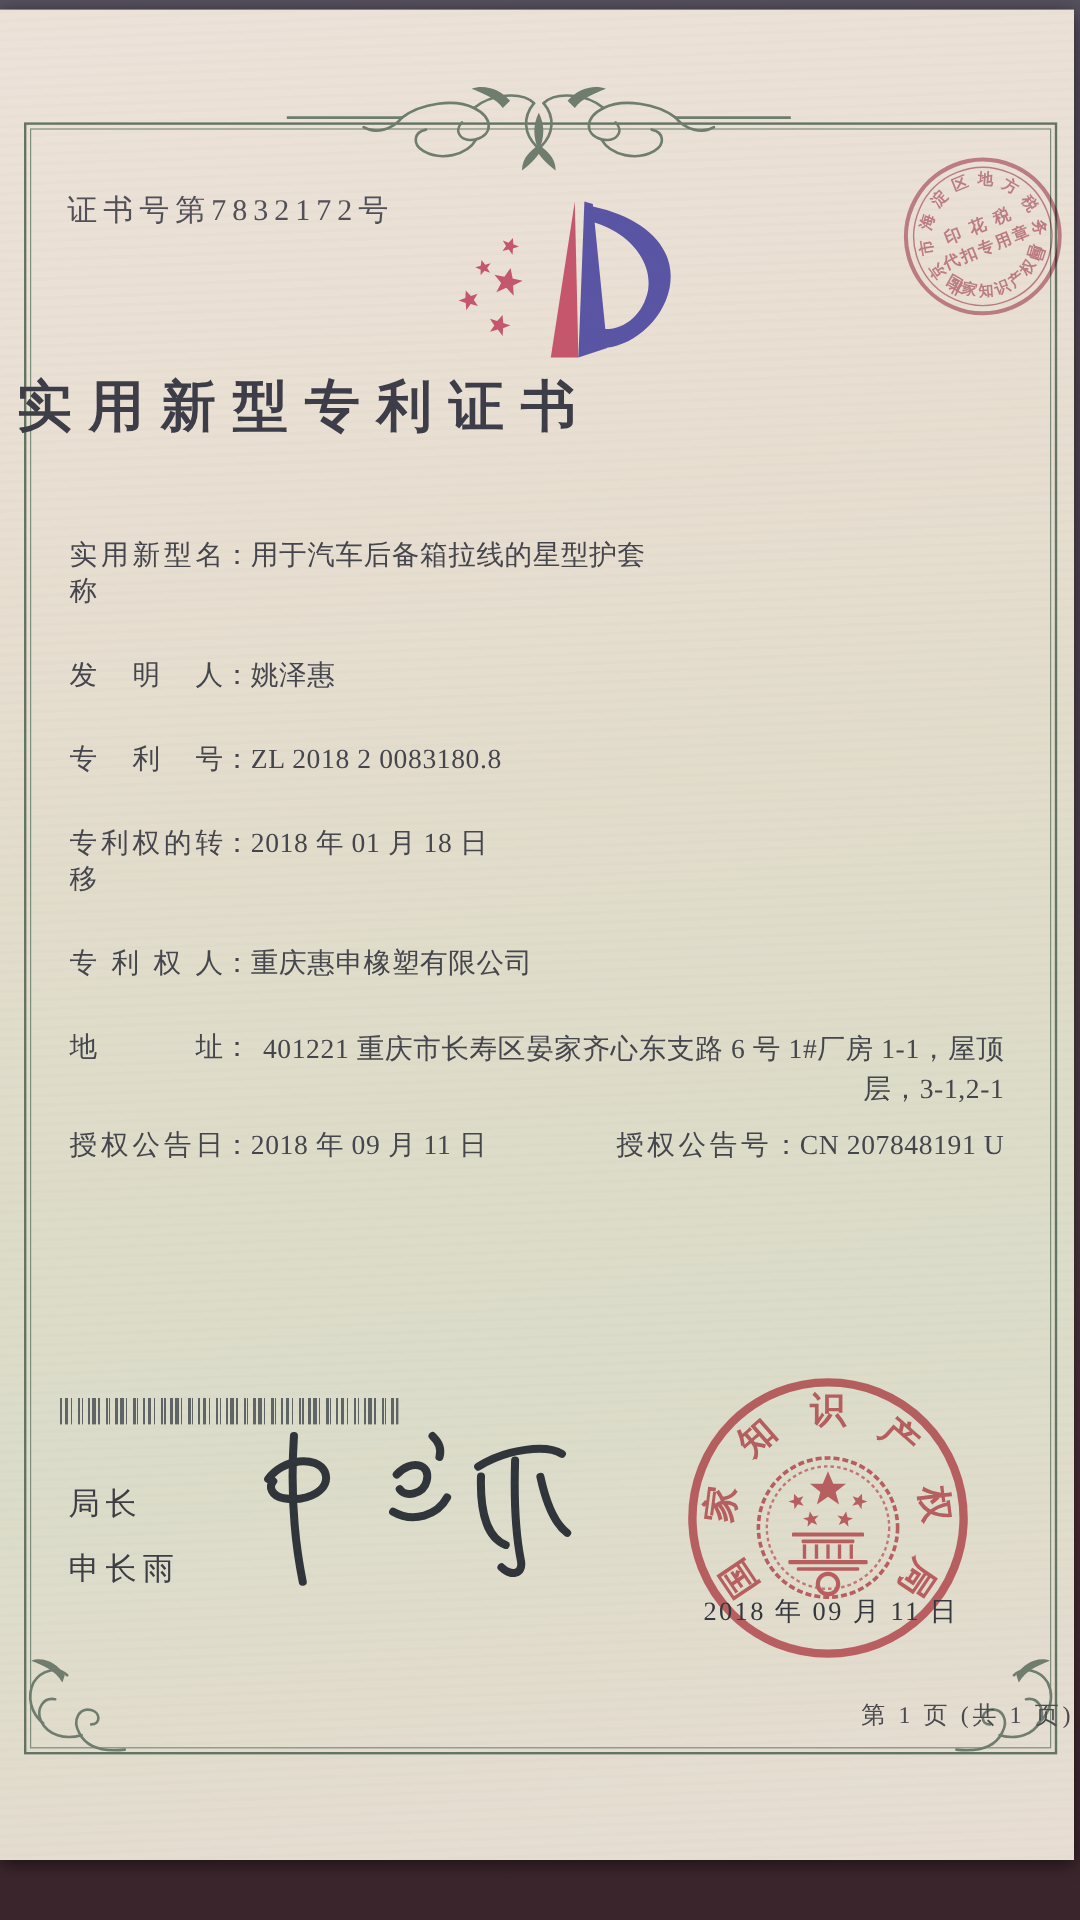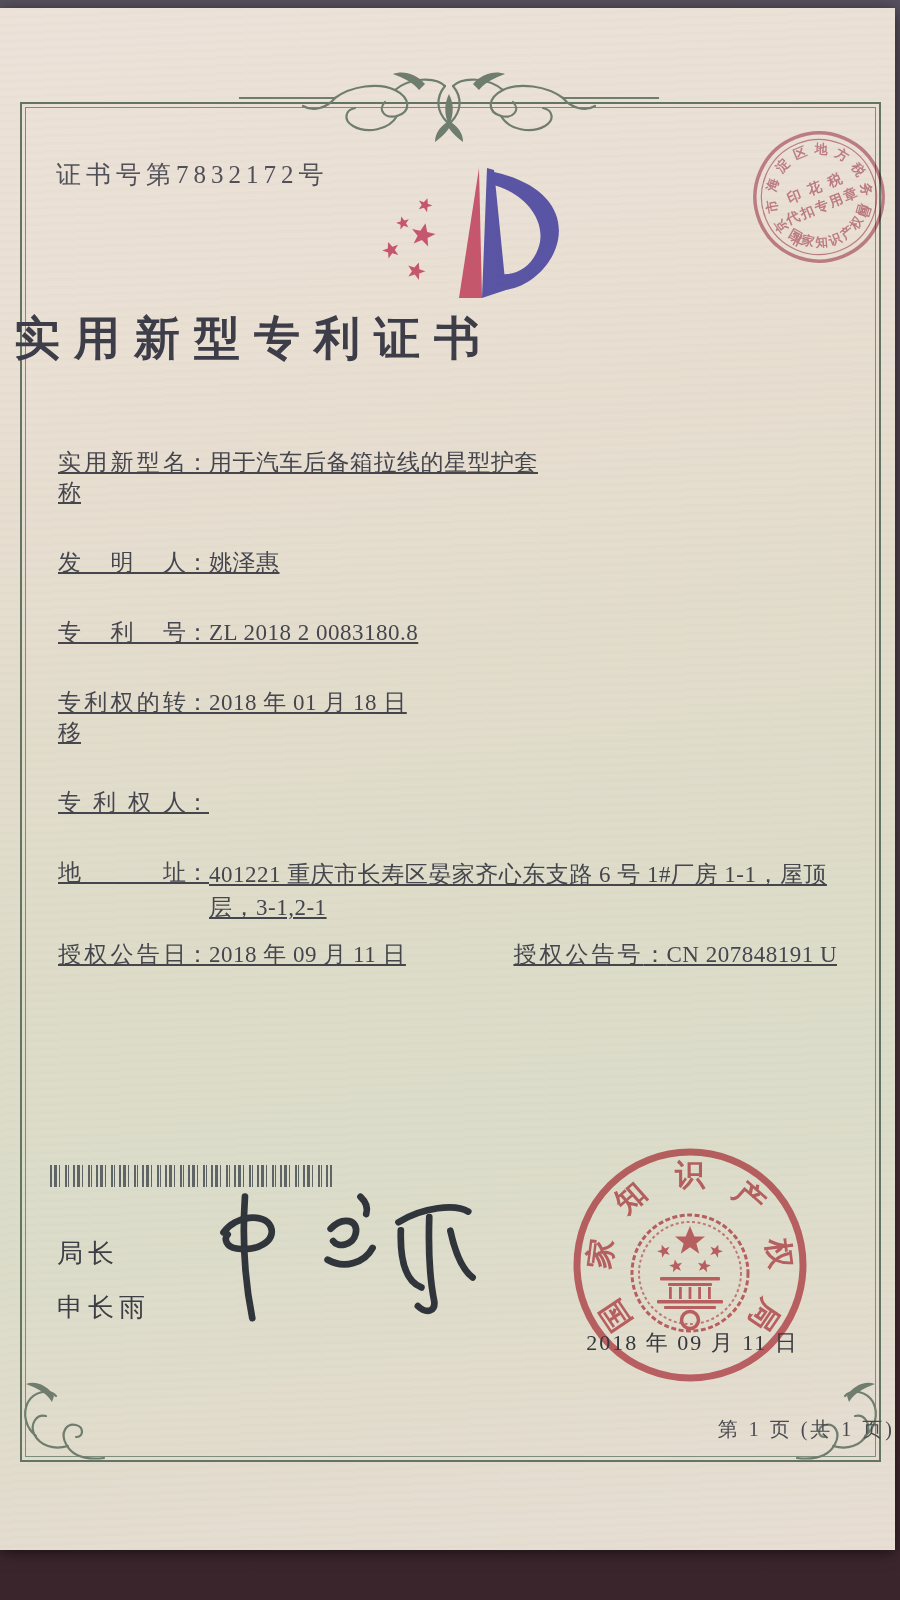--- a/index.html
+++ b/index.html
@@ -18,26 +18,26 @@
   .corner{position:absolute;width:92px;height:92px;bottom:80px;}
   .corner.l{left:14px;} .corner.r{right:8px;transform:scaleX(-1);}
   svg text{font-family:"Liberation Sans","DejaVu Sans",sans-serif;}
   
   .certno{position:absolute;left:56px;top:150px;font-size:25px;letter-spacing:5px;color:#514f58;}
   .logo{position:absolute;left:362px;top:150px;width:230px;height:150px;}
   .title{position:absolute;left:0;right:0;top:300px;text-align:left;font-size:46px;font-weight:600;
          letter-spacing:14px;text-indent:14px;color:#3d3d49;}
   
   .fields{position:absolute;left:58px;right:58px;top:440px;color:#45454d;font-size:23px;}
-  .frow{display:flex;align-items:flex-start;margin-bottom:40px;line-height:30px;text-decoration:underline;}
+  .frow{display:flex;align-items:flex-start;margin-bottom:40px;line-height:30px;}
   .flabel{flex:0 0 128px;text-align:justify;text-align-last:justify;}
   .fcolon{flex:0 0 22px;}
   .fvalue{flex:1;letter-spacing:.5px;}
   .frow.addr{margin-bottom:16px;}
-  .frow.addr .fvalue{line-height:33px;}
+  .frow.addr .fvalue{line-height:33px;text-align:right;}
   .frow.grant{justify-content:space-between;margin-bottom:0;}
   .fgroup{display:flex;justify-content:center;}
   .flabel2{letter-spacing:3px;}
   
   .paras{position:absolute;left:55px;right:40px;top:872px;color:#4b4b52;}
   .paras p{margin:0;font-size:21.5px;line-height:38.5px;letter-spacing:-.3px;text-indent:2em;text-align:justify;}
   
   .barcode{position:absolute;left:50px;top:1157px;width:282px;height:22px;opacity:.8;
       background:repeating-linear-gradient(90deg,#41464b 0 2px,transparent 2px 4px,#41464b 4px 7px,
       transparent 7px 9px,#41464b 9px 10px,transparent 10px 15px,#41464b 15px 17px,transparent 17px 18px,
@@ -134,20 +134,21 @@
           <span class="fvalue">ZL 2018 2 0083180.8</span>
       </div>
       <div class="frow">
         <span class="flabel">专利权的转移</span>
           <span class="fcolon">：</span>
           <span class="fvalue">2018 年 01 月 18 日</span>
       </div>
       <div class="frow">
         <span class="flabel">专利权人</span>
           <span class="fcolon">：</span>
+          <span class="fvalue">重庆惠申橡塑有限公司</span>
       </div>
       <div class="frow addr">
         <span class="flabel">地址</span>
           <span class="fcolon">：</span>
           <span class="fvalue">401221 重庆市长寿区晏家齐心东支路 6 号 1#厂房 1-1，屋顶层，3-1,2-1</span>
       </div>
       <div class="frow grant">
         <span class="fgroup">
           <span class="flabel">授权公告日</span>
             <span class="fcolon">：</span>

